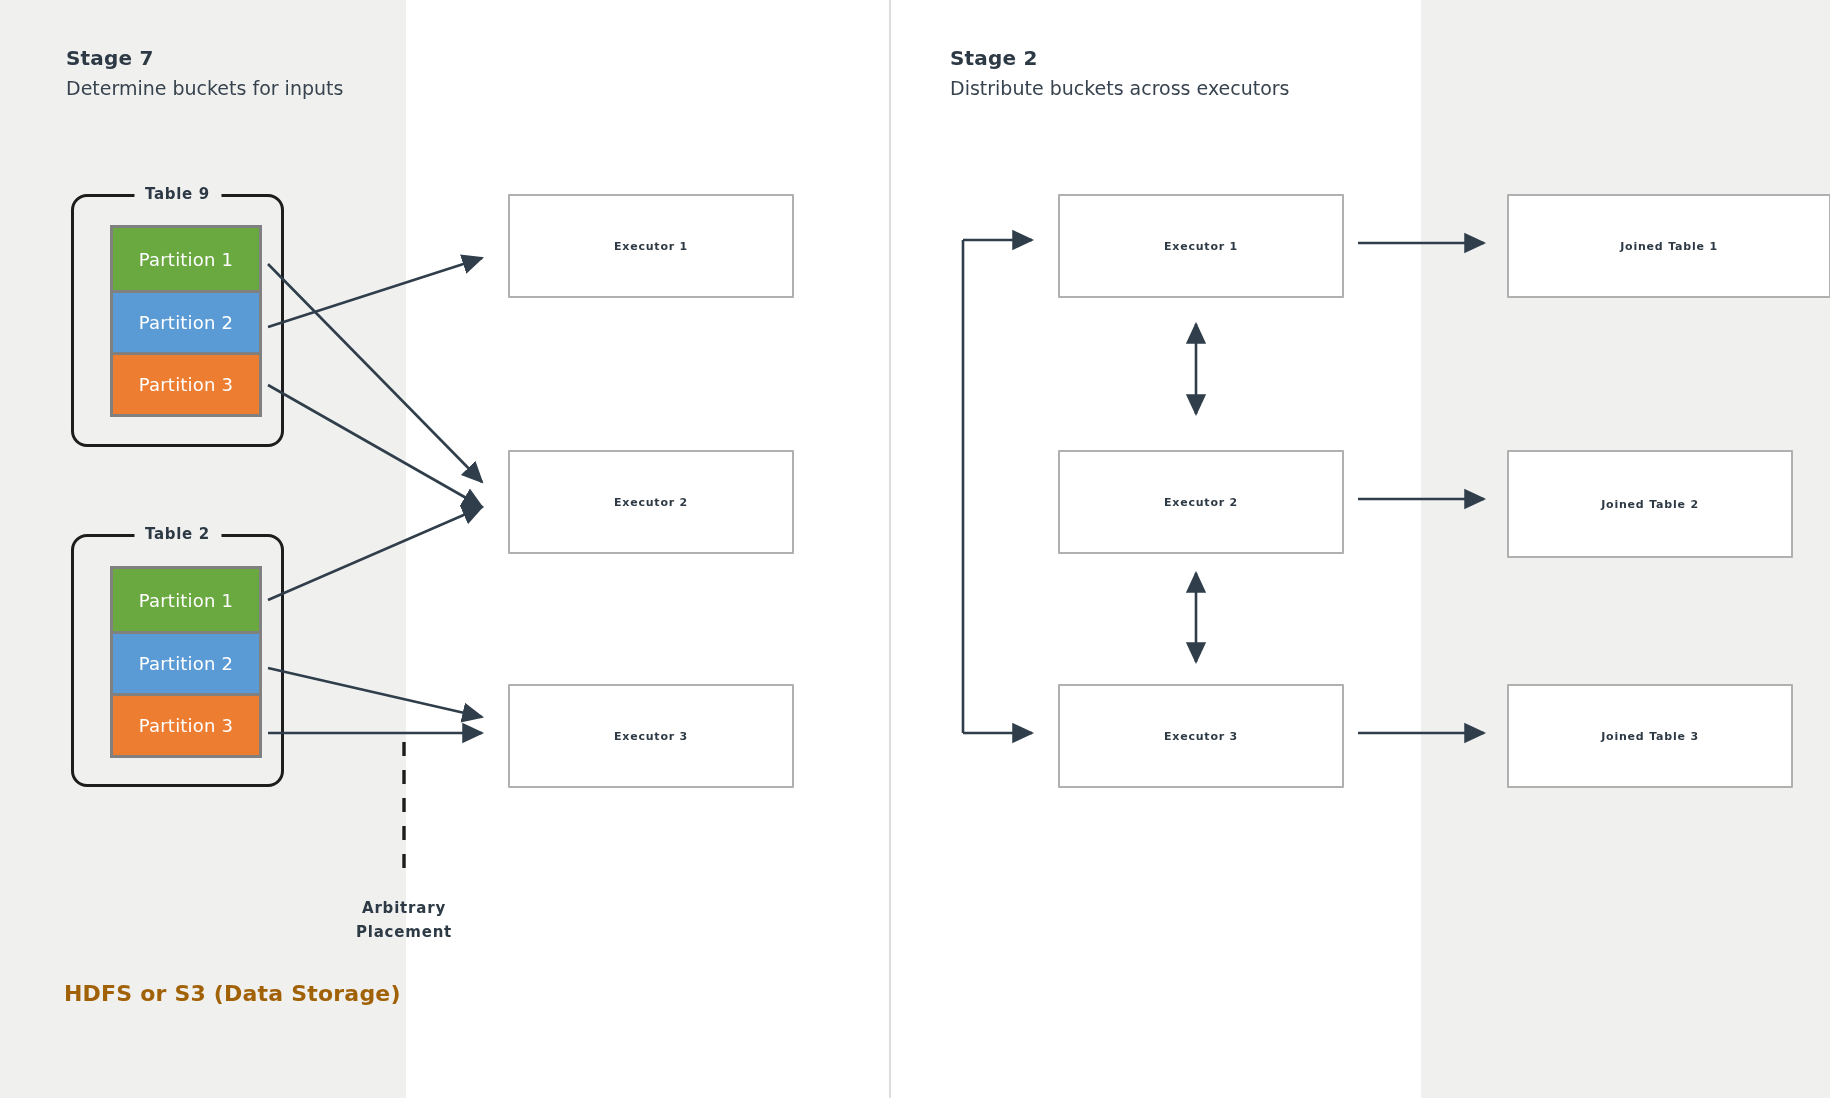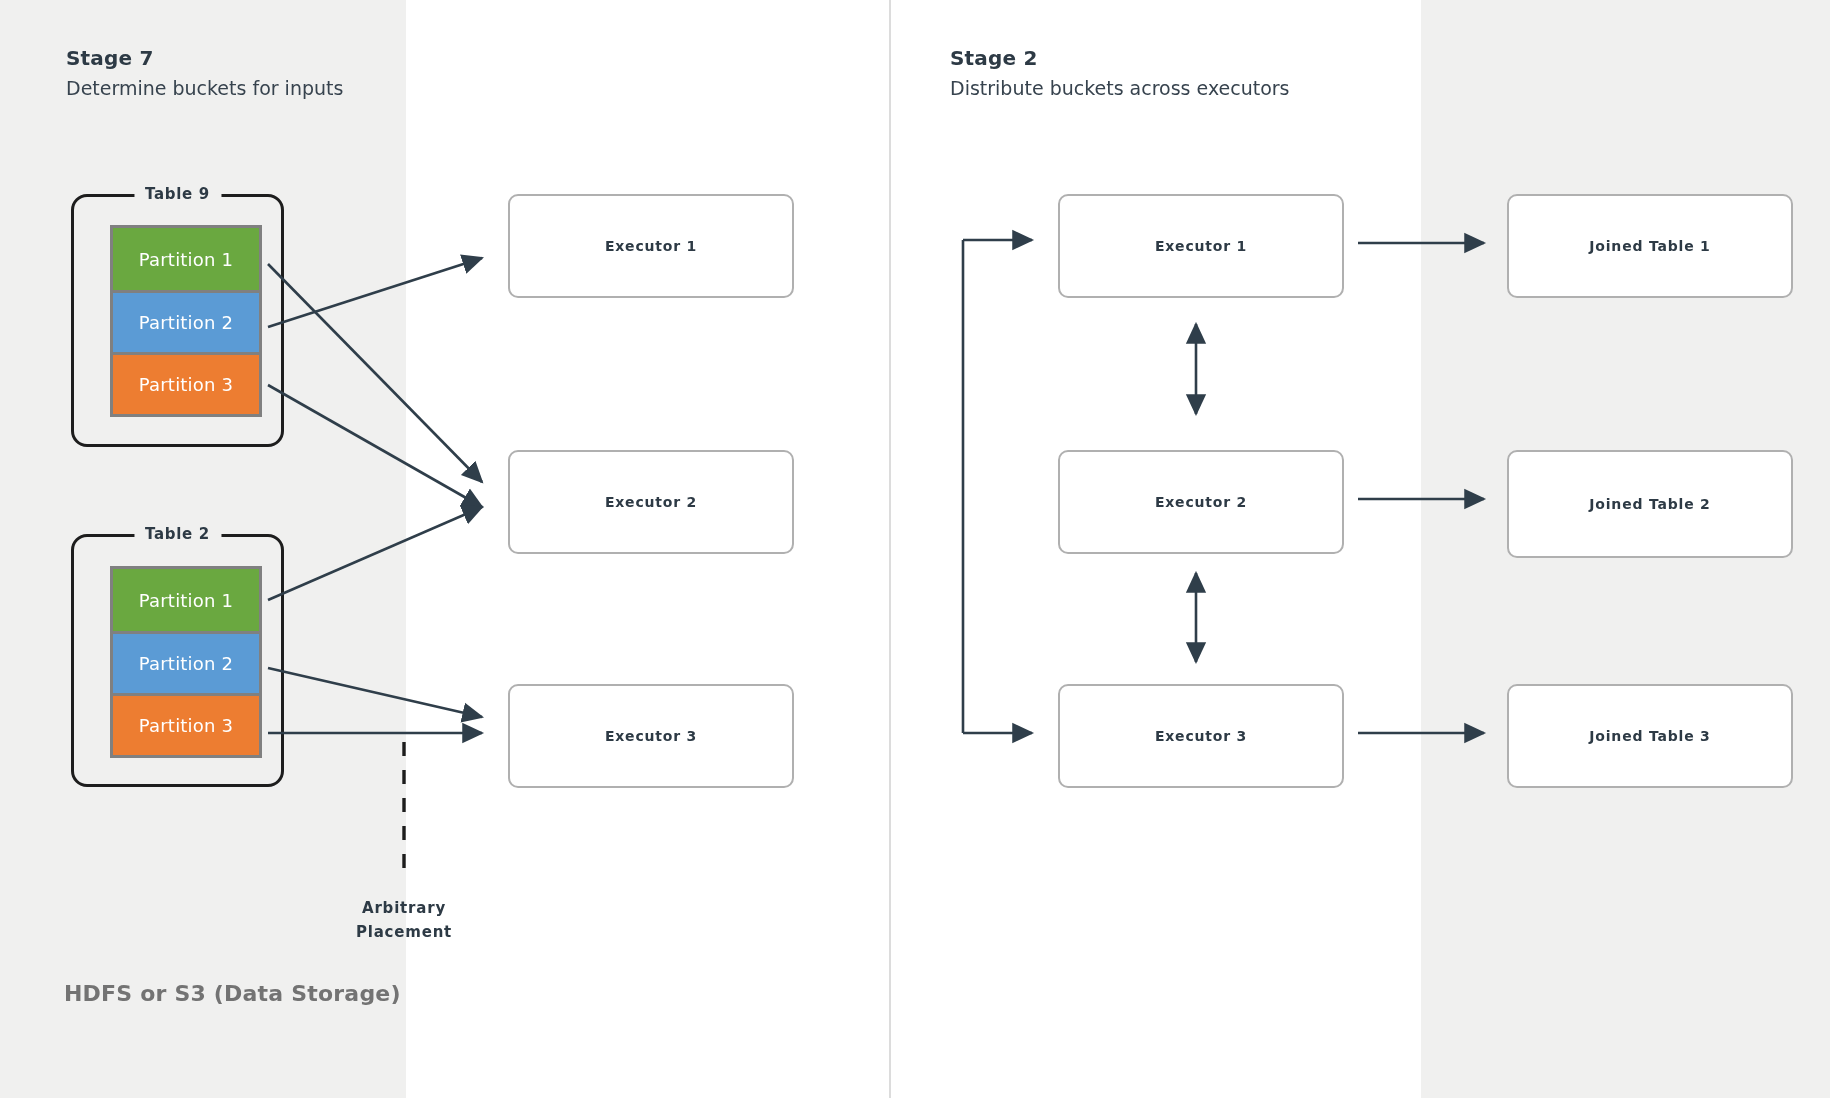--- a/index.html
+++ b/index.html
@@ -86,47 +86,47 @@
     letter-spacing: 0.2px;
   }
   .partition + .partition { border-top: 3px solid #808080; }
 
   
   .rbox {
     position: absolute;
     box-sizing: border-box;
     background: #ffffff;
     border: 2px solid #b0b0b0;
-    border-radius: 10px;
+    border-radius: 1px;
     display: flex;
     align-items: center;
     justify-content: center;
     color: #2d3a45;
-    font-size: 14px;
+    font-size: 11px;
     font-weight: bold;
     letter-spacing: 0.8px;
   }
 
   .caption {
     position: absolute;
     text-align: center;
     font-size: 15px;
     font-weight: bold;
     letter-spacing: 0.8px;
     line-height: 24px;
     color: #2d3a45;
     white-space: pre-line;
   }
 
   .footer-note {
     position: absolute;
     font-size: 22px;
     font-weight: bold;
     letter-spacing: 0.2px;
-    color: #737373;
+    color: #a16207;
     white-space: nowrap;
   }
 
   svg.overlay {
     position: absolute;
     left: 0;
     top: 0;
     width: 1830px;
     height: 1098px;
     pointer-events: none;
@@ -171,21 +171,21 @@
   </div>
 
   <div class="rbox" style="left:508px; top:194px; width:286px; height:104px;">Executor 1</div>
   <div class="rbox" style="left:508px; top:450px; width:286px; height:104px;">Executor 2</div>
   <div class="rbox" style="left:508px; top:684px; width:286px; height:104px;">Executor 3</div>
 
   <div class="rbox" style="left:1058px; top:194px; width:286px; height:104px;">Executor 1</div>
   <div class="rbox" style="left:1058px; top:450px; width:286px; height:104px;">Executor 2</div>
   <div class="rbox" style="left:1058px; top:684px; width:286px; height:104px;">Executor 3</div>
 
-  <div class="rbox" style="left:1507px; top:194px; width:286px; height:104px;">Joined Table 1</div>
+  <div class="rbox" style="left:1507px; top:194px; width:324px; height:104px;">Joined Table 1</div>
   <div class="rbox" style="left:1507px; top:450px; width:286px; height:108px;">Joined Table 2</div>
   <div class="rbox" style="left:1507px; top:684px; width:286px; height:104px;">Joined Table 3</div>
 
   <div class="caption" style="left:304px; top:896px; width:200px;">Arbitrary
 Placement</div>
 
   <div class="footer-note" style="left:64px; top:981px;">HDFS or S3 (Data Storage)</div>
 
   <svg class="overlay" viewBox="0 0 1830 1098">
     <defs>

